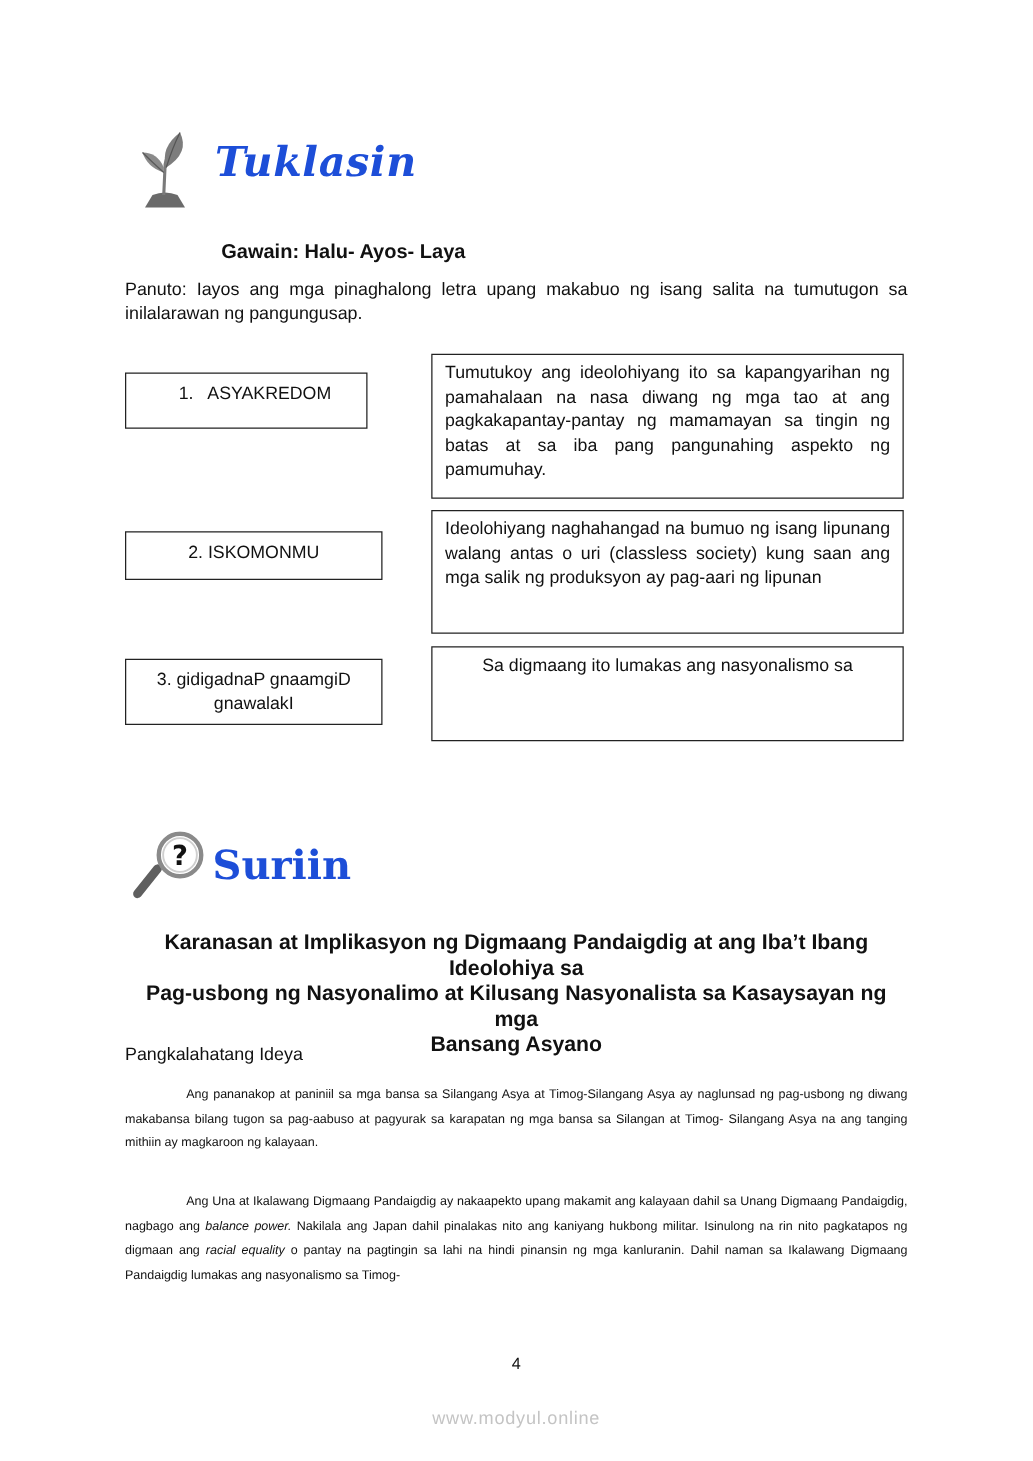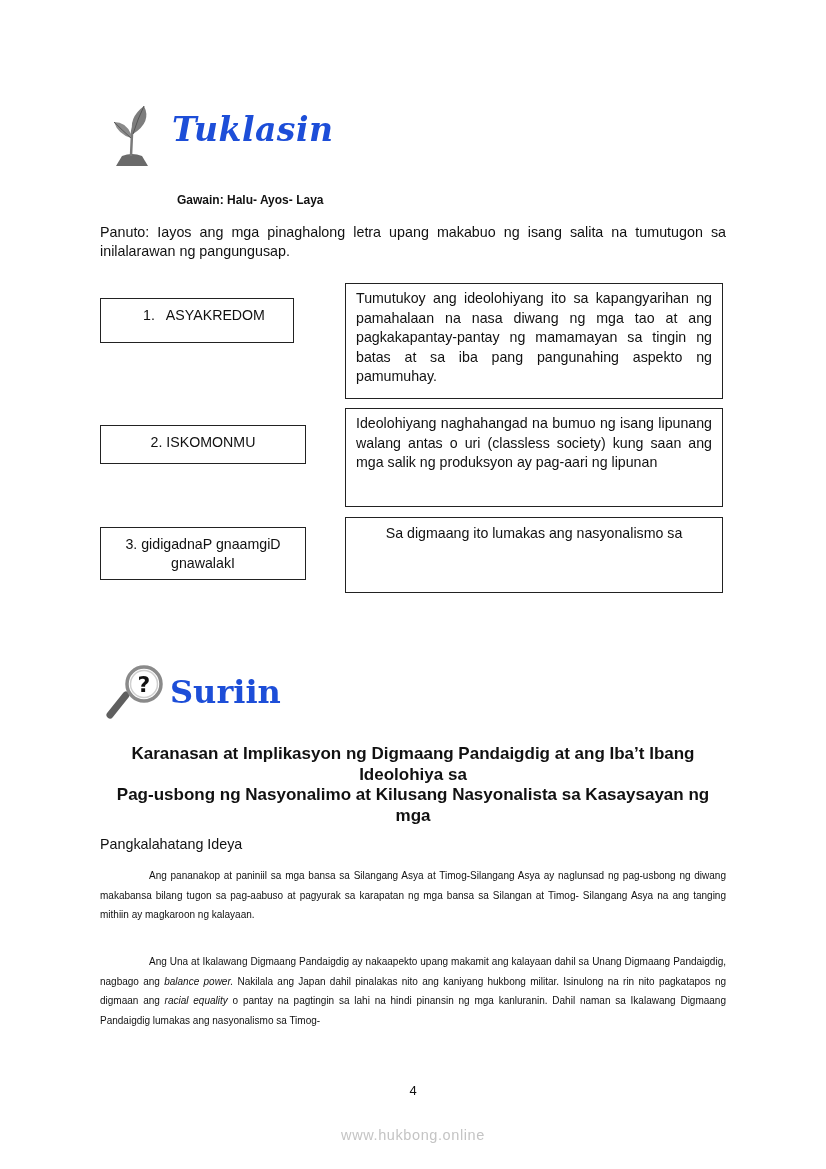--- a/index.html
+++ b/index.html
@@ -2,21 +2,21 @@
 <html><head>
 <meta charset="utf-8">
 <style>
   html, body { margin: 0; padding: 0; background: #ffffff; }
   body { width: 826px; height: 1169px; position: relative; overflow: hidden; color: #111; font-family: "Liberation Sans", sans-serif; }
   .abs { position: absolute; }
   .heading-icon { position: absolute; }
   .section-title { position: absolute; font-family: "DejaVu Serif", serif; font-weight: bold; color: #1d4ed8; text-align: center; }
   #tuklasin-title { left: 172px; top: 110px; font-size: 33px; font-style: italic; letter-spacing: 0.5px; }
   #suriin-title { left: 170px; top: 673px; font-size: 32px; }
-  .gawain { left: 177px; top: 193px; font-size: 12px; font-weight: bold; }
+  .gawain { left: 177px; top: 193px; font-size: 16px; font-weight: bold; }
   .panuto { left: 100px; top: 223px; width: 626px; font-size: 14.3px; line-height: 19px; text-align: justify; }
   .box { position: absolute; border: 1.5px solid #222; box-sizing: border-box; font-size: 14.2px; line-height: 19.5px; }
   .qbox { display: flex; justify-content: center; text-align: center; padding-top: 7px; }
   .dbox { padding: 5px 10px 4px 10px; text-align: justify; }
   .dbox.center { text-align: center; padding-top: 6px; }
   .dbox.center p { margin: 0; }
   .dbox.center p + p { margin-top: 12px; }
   .subtitle { left: 100px; top: 744px; width: 626px; font-size: 17px; font-weight: bold; text-align: center; line-height: 20.5px; }
   .label-pi { left: 100px; top: 836px; font-size: 14.3px; }
   .para { left: 100px; width: 626px; font-size: 10px; line-height: 19.7px; text-align: justify; }
@@ -70,26 +70,27 @@
     <circle cx="40" cy="19" r="17" fill="#ffffff" stroke="#8a8a8a" stroke-width="3.5"></circle>
     <circle cx="40" cy="19" r="13.5" fill="none" stroke="#cfcfcf" stroke-width="1.5"></circle>
     <text x="40" y="27" text-anchor="middle" font-family="DejaVu Sans, sans-serif" font-weight="bold" font-size="22" fill="#111">?</text>
   </svg>
 </div>
 <div id="suriin-title" class="section-title">Suriin</div>
 
 <div class="abs subtitle">
   <div>Karanasan at Implikasyon ng Digmaang Pandaigdig at ang Iba’t Ibang Ideolohiya sa</div>
   <div>Pag-usbong ng Nasyonalimo at Kilusang Nasyonalista sa Kasaysayan ng mga</div>
+  <div>Bansang Asyano</div>
 </div>
 
 <div class="abs label-pi">Pangkalahatang Ideya</div>
 
 <div class="abs para" style="top:866px;">
   <span class="indent"></span><span>Ang pananakop at paniniil sa mga bansa sa Silangang Asya at Timog-Silangang Asya ay naglunsad ng pag-usbong ng diwang makabansa bilang tugon sa pag-aabuso at pagyurak sa karapatan ng mga bansa sa Silangan at Timog- Silangang Asya na ang tanging mithiin ay magkaroon ng kalayaan.</span>
 </div>
 
 <div class="abs para" style="top:952px;">
   <span class="indent"></span><span>Ang Una at Ikalawang Digmaang Pandaigdig ay nakaapekto upang makamit ang kalayaan dahil sa Unang Digmaang Pandaigdig, nagbago ang </span><em>balance power.</em><span> Nakilala ang Japan dahil pinalakas nito ang kaniyang hukbong militar. Isinulong na rin nito pagkatapos ng digmaan ang </span><em>racial equality</em><span> o pantay na pagtingin sa lahi na hindi pinansin ng mga kanluranin. Dahil naman sa Ikalawang Digmaang Pandaigdig lumakas ang nasyonalismo sa Timog-</span>
 </div>
 
 <div class="abs page-num">4</div>
-<div class="abs watermark">www.hukbong.online</div>
+<div class="abs watermark">www.modyul.online</div>
 
 </body></html>

